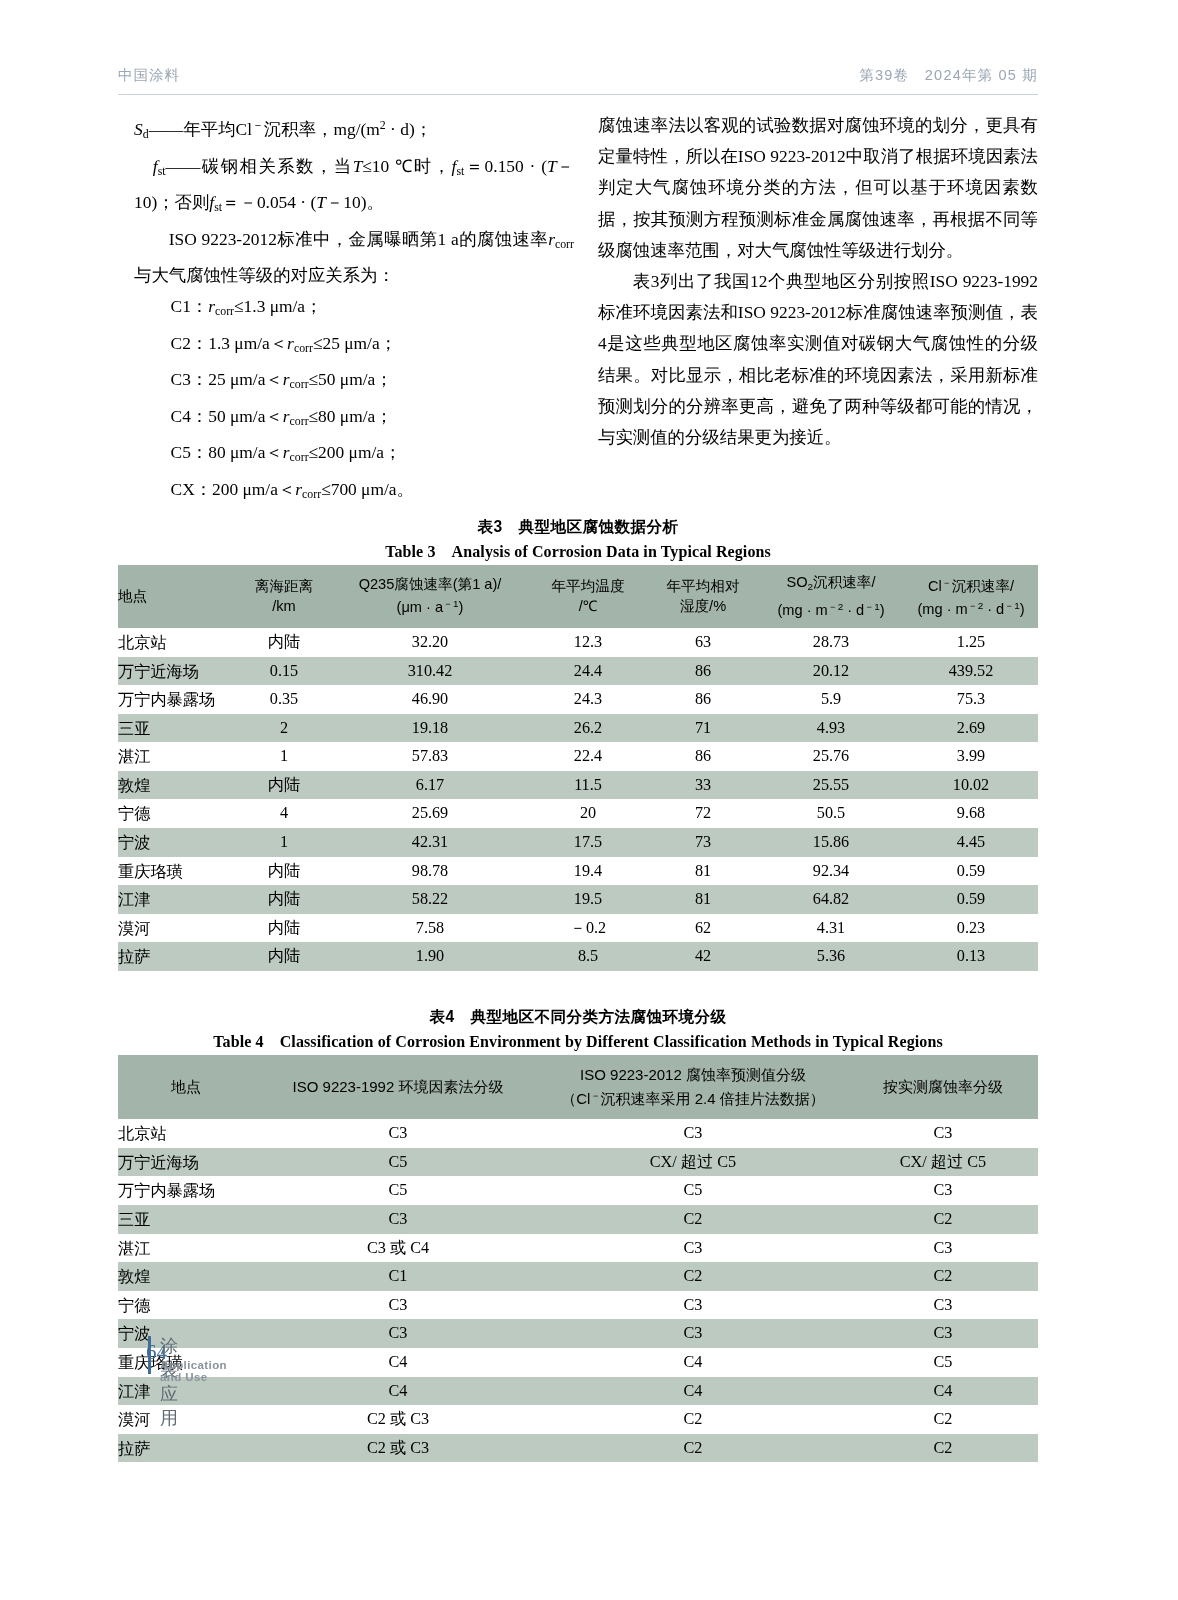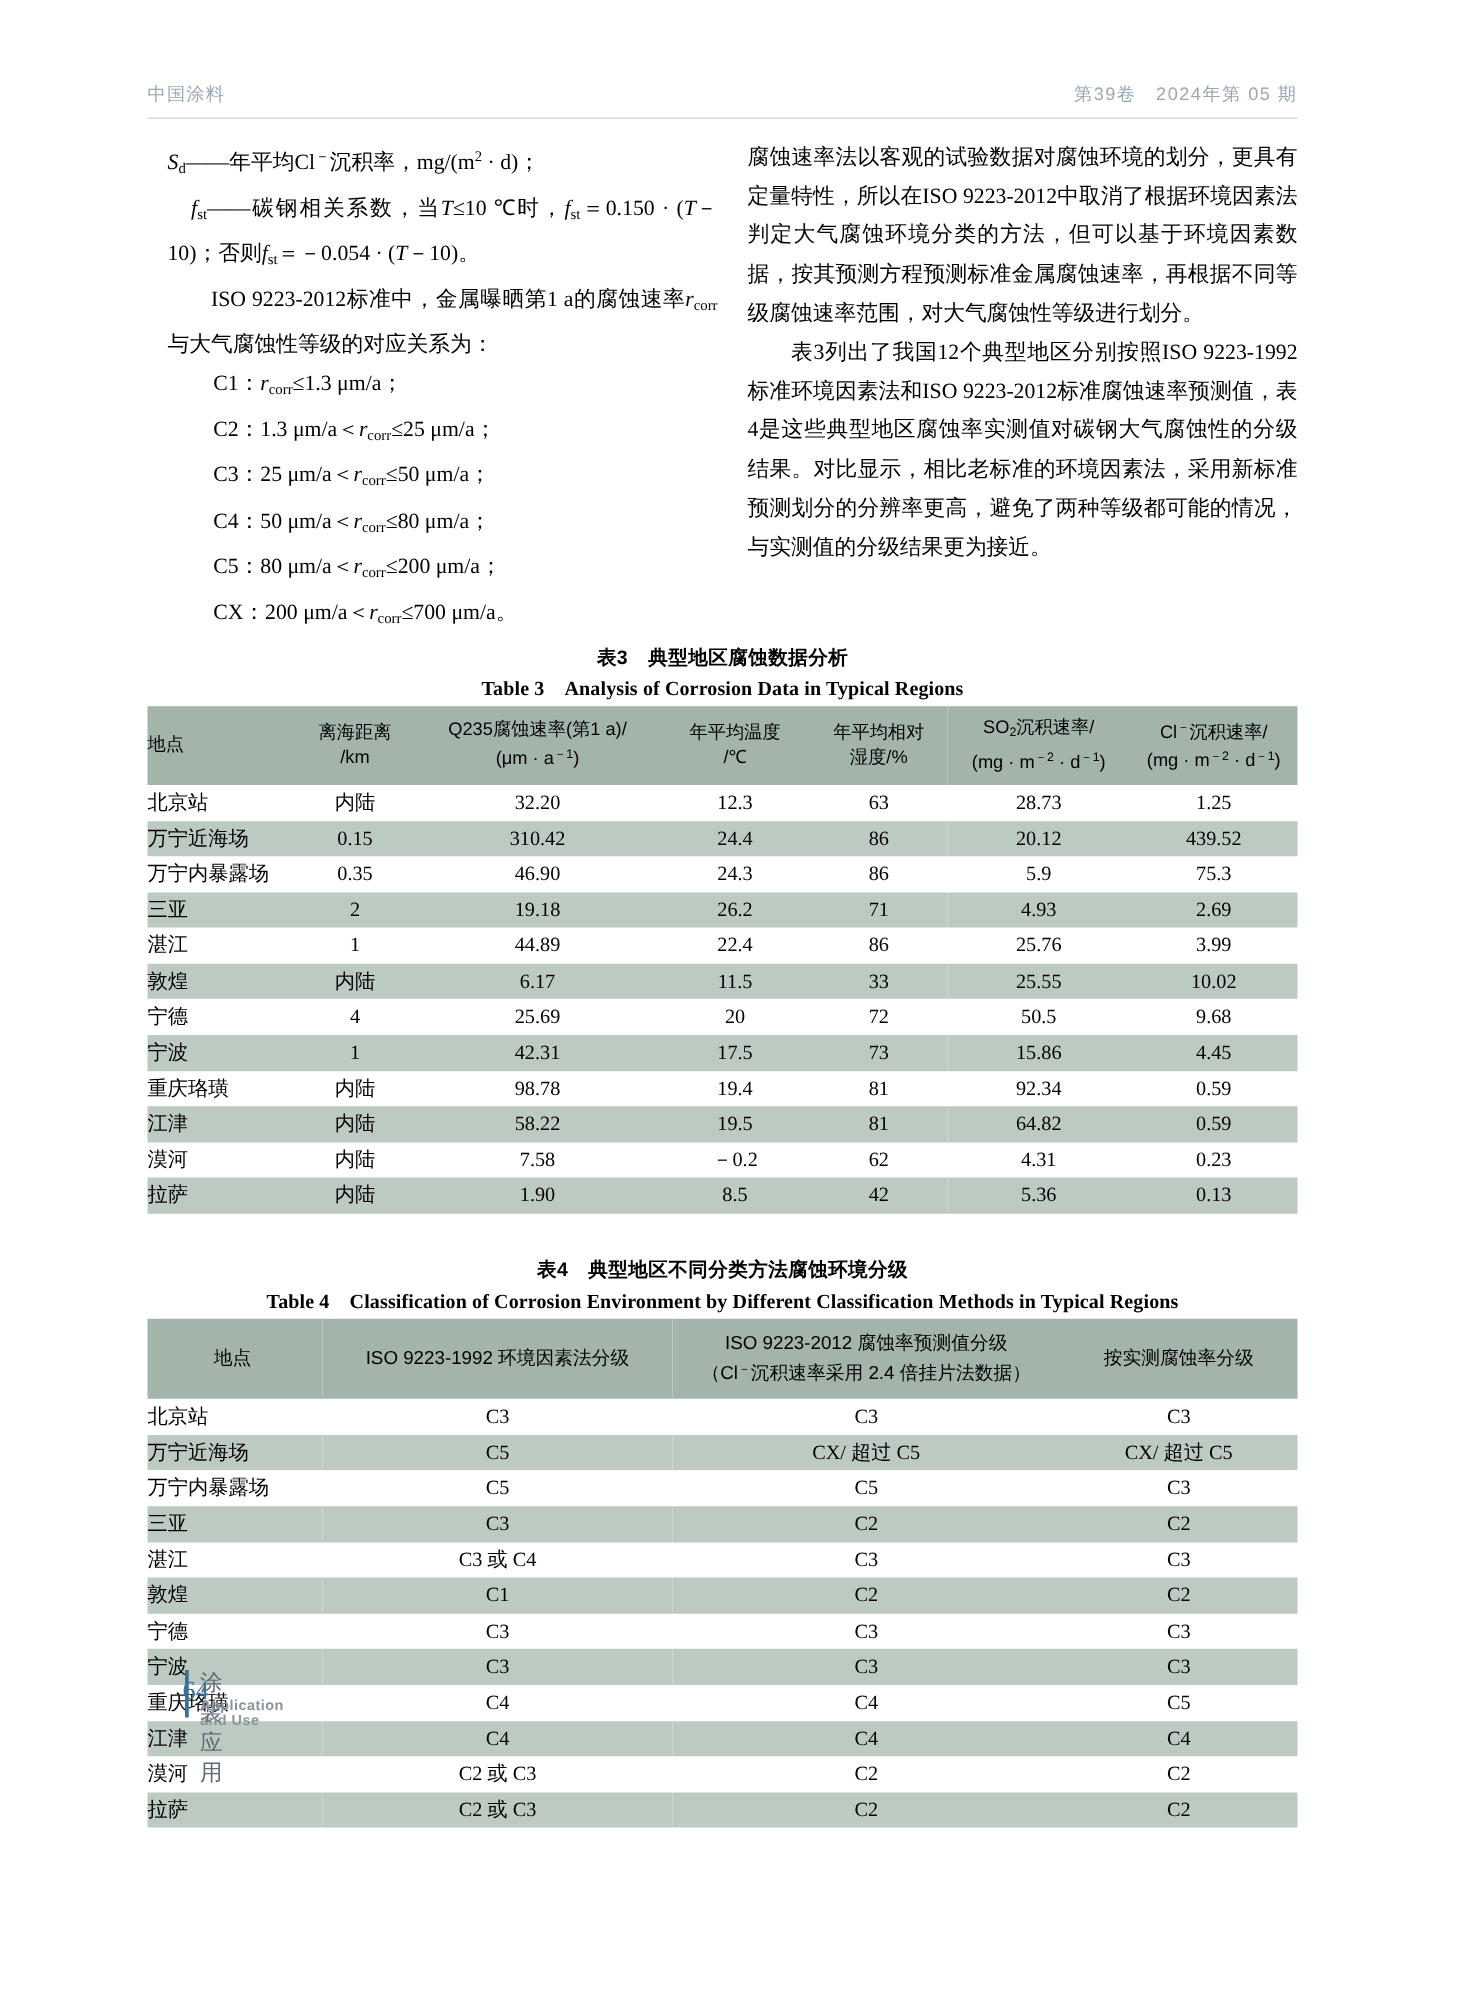--- a/index.html
+++ b/index.html
@@ -262,21 +262,21 @@
             <td>2</td>
             <td>19.18</td>
             <td>26.2</td>
             <td>71</td>
             <td>4.93</td>
             <td>2.69</td>
           </tr>
           <tr>
             <td class="place cn">湛江</td>
             <td>1</td>
-            <td>44.89</td>
+            <td>57.83</td>
             <td>22.4</td>
             <td>86</td>
             <td>25.76</td>
             <td>3.99</td>
           </tr>
           <tr class="alt">
             <td class="place cn">敦煌</td>
             <td>内陆</td>
             <td>6.17</td>
             <td>11.5</td>

